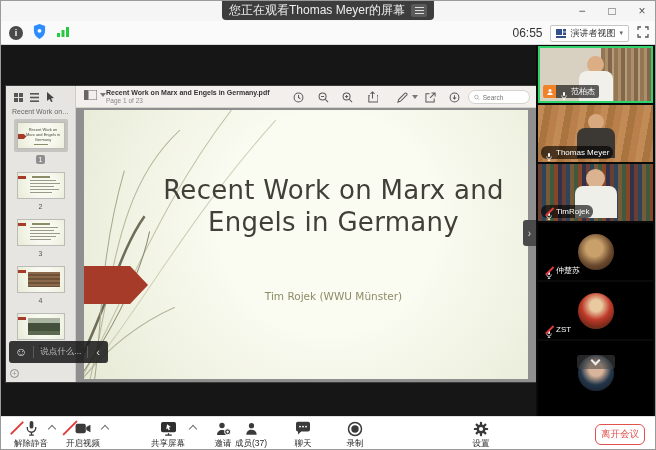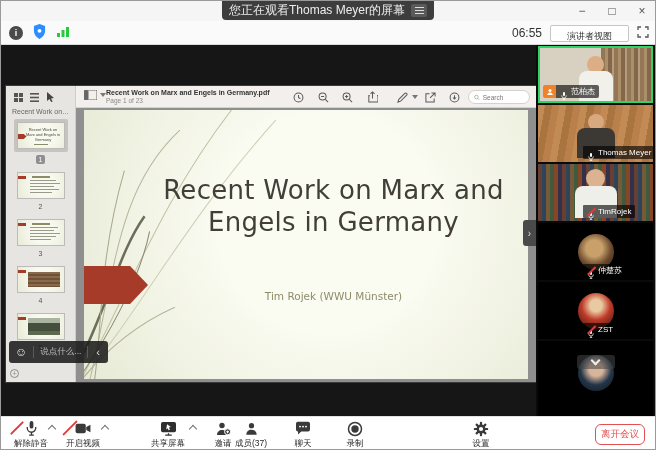--- a/index.html
+++ b/index.html
@@ -13,21 +13,21 @@
   .menu-box i { display: block; width: 9px; height: 1px; background: #ddd; }
   .win-controls { position: absolute; right: 6px; top: 0; height: 20px; display: flex; align-items: center; gap: 16px; color: #555; font-size: 12px; }
   .win-controls span { cursor: default; line-height: 20px; width: 14px; text-align: center; }
 
   
   .infobar { position: absolute; left: 0; top: 20px; width: 100%; height: 24px; background: #fafafa; border-bottom: 1px solid #d9d9d9; }
   .info-left { position: absolute; left: 8px; top: 0; height: 24px; display: flex; align-items: center; gap: 10px; }
   .icon-circle-i { width: 14px; height: 14px; border-radius: 50%; background: #4a4a4a; color: #fff; font-size: 9px; font-weight: bold; display: flex; align-items: center; justify-content: center; }
   .info-right { position: absolute; right: 6px; top: 0; height: 24px; display: flex; align-items: center; gap: 8px; }
   .timer { font-size: 12px; color: #333; }
-  .view-btn { height: 17px; border: 1px solid #c6c6c6; background: #fff; border-radius: 2px; display: flex; align-items: center; gap: 4px; padding: 0 16px; font-size: 9px; color: #333; flex-direction: column; }
+  .view-btn { height: 17px; border: 1px solid #c6c6c6; background: #fff; border-radius: 2px; display: flex; align-items: center; gap: 4px; padding: 0 5px; font-size: 9px; color: #333; }
   .view-caret { font-size: 7px; color: #666; }
 
   
   .main { position: absolute; left: 0; top: 44px; width: 656px; height: 371px; background: #161616; }
 
   
   .pdf-window { position: absolute; left: 5px; top: 41px; width: 530px; height: 296px; background: #e9e7e4; box-shadow: 0 0 0 1px #3a3a3a; display: flex; }
   .pdf-sidebar { position: relative; width: 70px; height: 100%; background: #e7e5e2; border-right: 1px solid #cfcdca; }
   .sb-icons { display: flex; gap: 7px; padding: 6px 0 4px 8px; align-items: center; }
   .sb-title { font-size: 7px; color: #666; padding: 2px 4px 4px 6px; white-space: nowrap; overflow: hidden; text-overflow: ellipsis; }
@@ -71,21 +71,21 @@
   .reaction-bar .say { color: #bdbdbd; font-size: 8.5px; white-space: nowrap; }
   .reaction-bar .collapse { color: #ddd; font-size: 11px; padding: 0 2px; }
 
   
   .video-sidebar { position: absolute; right: 0; top: 0; width: 121px; height: 371px; background: #0a0a0a; }
   .vtile { position: absolute; left: 2px; width: 115px; height: 57px; background: #000; overflow: hidden; }
   .vtile.active { border: 2px solid #2ed36a; }
   .name-row { position: absolute; left: 3px; bottom: 3px; display: flex; align-items: stretch; height: 13px; z-index: 3; }
   .host-badge { width: 13px; background: #f0832a; border-radius: 2px 0 0 2px; display: flex; align-items: center; justify-content: center; }
   .name-chip { background: rgba(0,0,0,0.62); border-radius: 0 2px 2px 0; display: flex; align-items: center; gap: 3px; padding: 0 4px; }
-  .name-chip:first-child { border-radius: 1px; margin-left: 42px; }
+  .name-chip:first-child { border-radius: 6px; }
   .name-chip .nm { color: #fff; font-size: 8px; white-space: nowrap; }
   .mic-wrap { position: relative; width: 8px; height: 9px; }
   .mic-slash { position: absolute; left: -1px; top: 4px; width: 11px; height: 1.5px; background: #e03c3c; transform: rotate(-45deg); }
   .person { position: absolute; left: 50%; transform: translateX(-50%); z-index: 1; }
   .head { border-radius: 50%; margin: 0 auto; }
   .torso { border-radius: 8px 8px 0 0; margin: -2px auto 0; }
   .avatar-circle { position: absolute; left: 50%; top: 50%; transform: translate(-50%,-50%); width: 36px; height: 36px; border-radius: 50%; }
   .bg-bookshelf1 { position: absolute; inset: 0; background: linear-gradient(90deg,#d8d0c0 0 55%,#b9a88e 55%); }
   .bg-books-strip { position: absolute; right: 0; top: 0; bottom: 0; width: 45%; background: repeating-linear-gradient(90deg,#8a6a48 0 4px,#a8895f 4px 7px,#77573a 7px 11px,#b49a74 11px 13px); opacity: .8; }
   .bg-wood { position: absolute; inset: 0; background: repeating-linear-gradient(100deg,#c28a54 0 7px,#aa7440 7px 14px,#b9804b 14px 21px); }

